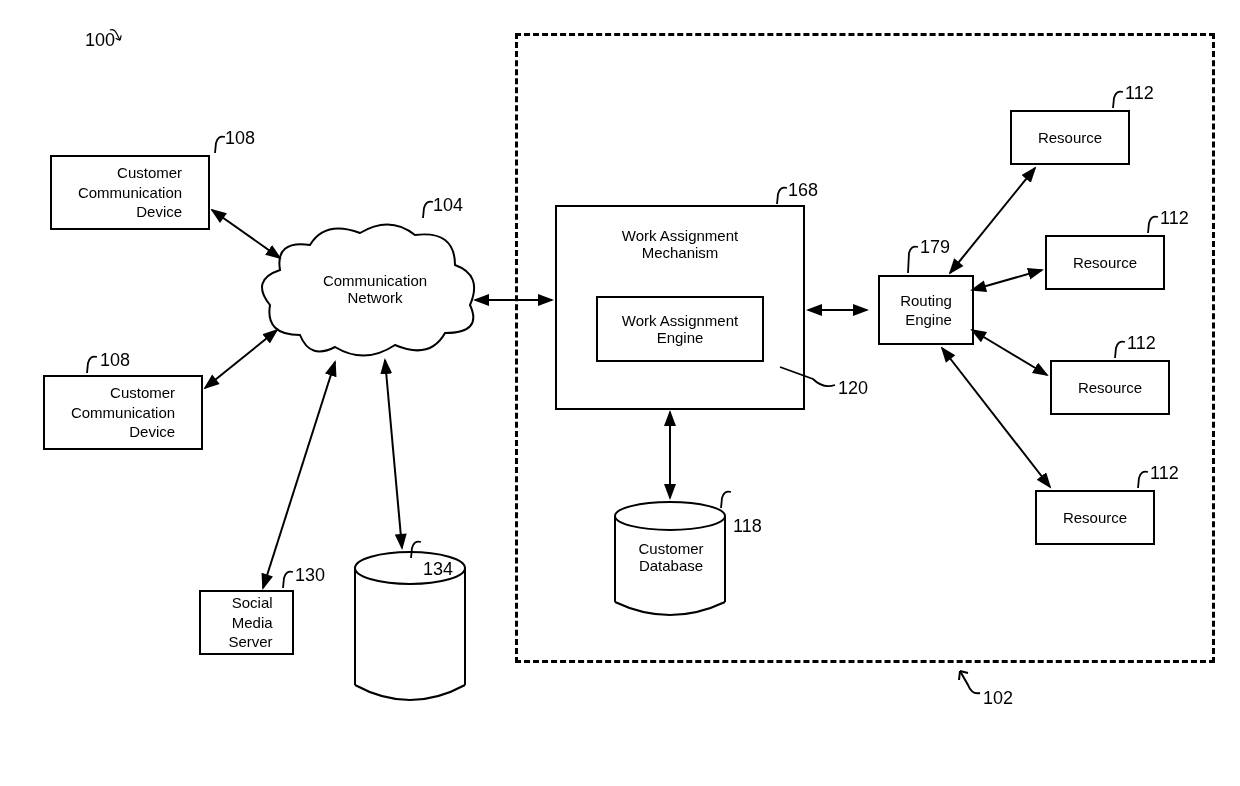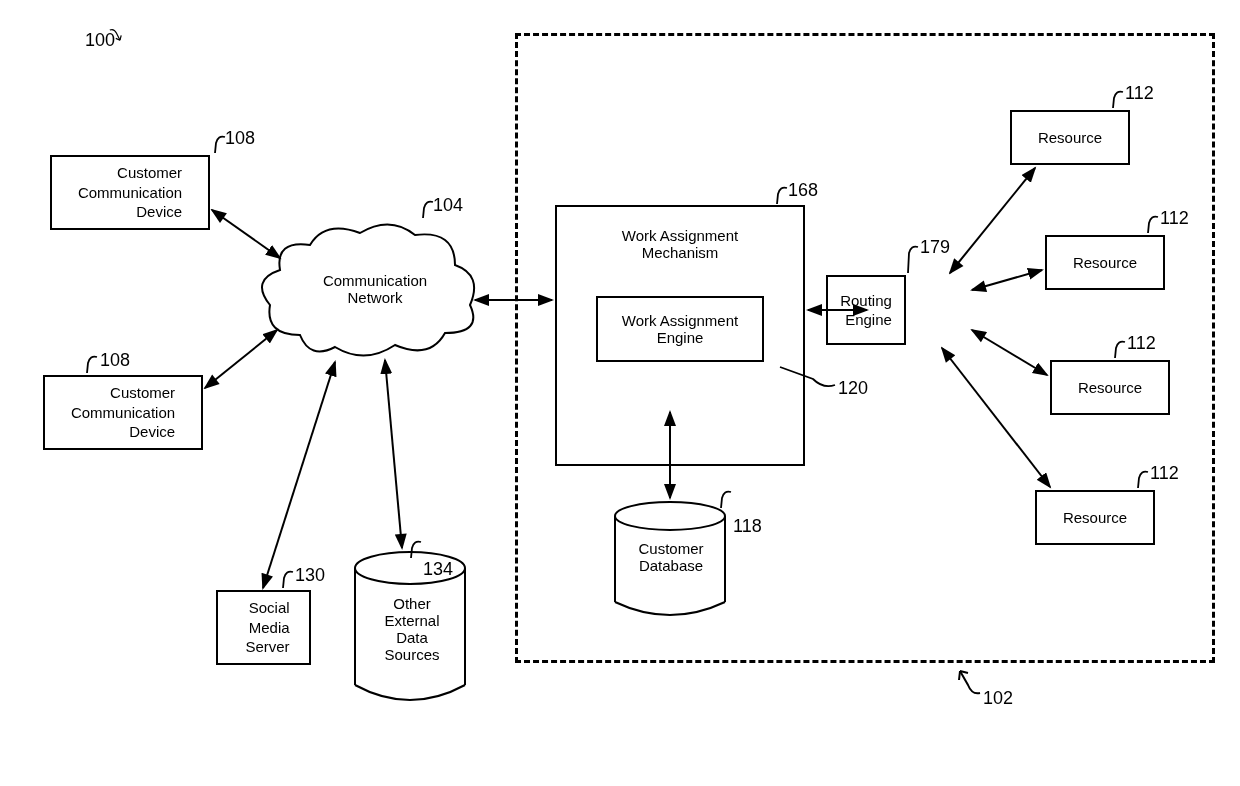--- a/index.html
+++ b/index.html
@@ -134,44 +134,40 @@
              Q 110 150 80 132
              Q 55 145 45 120 Z" stroke="#000" stroke-width="2" fill="#fff"></path>
   </svg>
   <div class="cloud-text" style="left:305px; top:272px; white-space:pre-line;">Communication
 Network</div>
   <div class="ref-label" style="left:433px; top:195px;">104</div>
   <svg class="hook" style="left:418px; top:200px; width:18px; height:22px;" viewBox="0 0 18 22">
     <path d="M 15 2 Q 8 0 6 8 L 5 18" stroke="#000" stroke-width="1.8" fill="none"></path>
   </svg>
 
-  <div class="box" style="left:216px; top:590px; width:95px; height:75px; white-space:pre-line;padding-left:12px;">Social
+  <div class="box" style="left:199px; top:590px; width:95px; height:65px; white-space:pre-line;padding-left:12px;">Social
 Media
 Server</div>
   <div class="ref-label" style="left:295px; top:565px;">130</div>
   <svg class="hook" style="left:278px; top:570px; width:18px; height:22px;" viewBox="0 0 18 22">
     <path d="M 15 2 Q 8 0 6 8 L 5 18" stroke="#000" stroke-width="1.8" fill="none"></path>
   </svg>
 
   <svg class="cylinder" style="left:350px; top:550px; width:120px; height:155px;" viewBox="0 0 120 155">
     <ellipse cx="60" cy="18" rx="55" ry="16" stroke="#000" stroke-width="2" fill="#fff"></ellipse>
     <path d="M 5 18 L 5 135" stroke="#000" stroke-width="2" fill="none"></path>
     <path d="M 115 18 L 115 135" stroke="#000" stroke-width="2" fill="none"></path>
     <path d="M 5 135 Q 60 165 115 135" stroke="#000" stroke-width="2" fill="none"></path>
   </svg>
-  <div class="cyl-text" style="left:377px; top:595px; width:70px; white-space:pre-line;">Other
-External
-Data
-Sources</div>
   <div class="ref-label" style="left:423px; top:533px;margin-top:26px;">134</div>
   <svg class="hook" style="left:406px; top:540px; width:18px; height:22px;" viewBox="0 0 18 22">
     <path d="M 15 2 Q 8 0 6 8 L 5 18" stroke="#000" stroke-width="1.8" fill="none"></path>
   </svg>
 
-  <div class="wam-container" style="left:555px; top:205px; width:250px; height:261px;align-items:center;">
+  <div class="wam-container" style="left:555px; top:205px; width:250px; height:205px;align-items:center;">
     <div class="wam-title" style="white-space:pre-line;">Work Assignment
 Mechanism</div>
     <div class="inner-box" style="white-space:pre-line; margin-top:15px;">Work Assignment
 Engine</div>
   </div>
   <div class="ref-label" style="left:788px; top:180px;">168</div>
   <svg class="hook" style="left:772px; top:186px; width:18px; height:22px;" viewBox="0 0 18 22">
     <path d="M 15 2 Q 8 0 6 8 L 5 18" stroke="#000" stroke-width="1.8" fill="none"></path>
   </svg>
   <div class="ref-label" style="left:838px; top:378px;">120</div>
@@ -185,21 +181,21 @@
     <path d="M 115 16 L 115 102" stroke="#000" stroke-width="2" fill="none"></path>
     <path d="M 5 102 Q 60 128 115 102" stroke="#000" stroke-width="2" fill="none"></path>
   </svg>
   <div class="cyl-text" style="left:630px; top:540px; width:82px; white-space:pre-line;">Customer
 Database</div>
   <div class="ref-label" style="left:733px; top:483px;margin-top:33px;">118</div>
   <svg class="hook" style="left:716px; top:490px; width:18px; height:22px;" viewBox="0 0 18 22">
     <path d="M 15 2 Q 8 0 6 8 L 5 18" stroke="#000" stroke-width="1.8" fill="none"></path>
   </svg>
 
-  <div class="box" style="left:826px; top:275px; width:80px; height:70px; white-space:pre-line;">Routing
+  <div class="box" style="left:878px; top:275px; width:96px; height:70px; white-space:pre-line;">Routing
 Engine</div>
   <div class="ref-label" style="left:920px; top:237px;">179</div>
   <svg class="hook" style="left:903px; top:245px; width:18px; height:30px;" viewBox="0 0 18 30">
     <path d="M 15 2 Q 8 0 6 8 L 5 28" stroke="#000" stroke-width="1.8" fill="none"></path>
   </svg>
 
   <div class="box" style="left:1010px; top:110px; width:120px; height:55px;">Resource</div>
   <div class="ref-label" style="left:1125px; top:83px;">112</div>
   <svg class="hook" style="left:1108px; top:90px; width:18px; height:22px;" viewBox="0 0 18 22">
       <path d="M 15 2 Q 8 0 6 8 L 5 18" stroke="#000" stroke-width="1.8" fill="none"></path>

